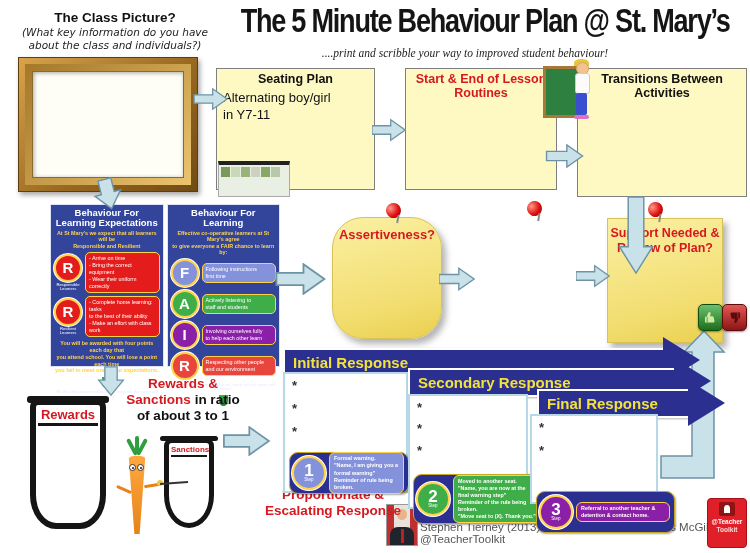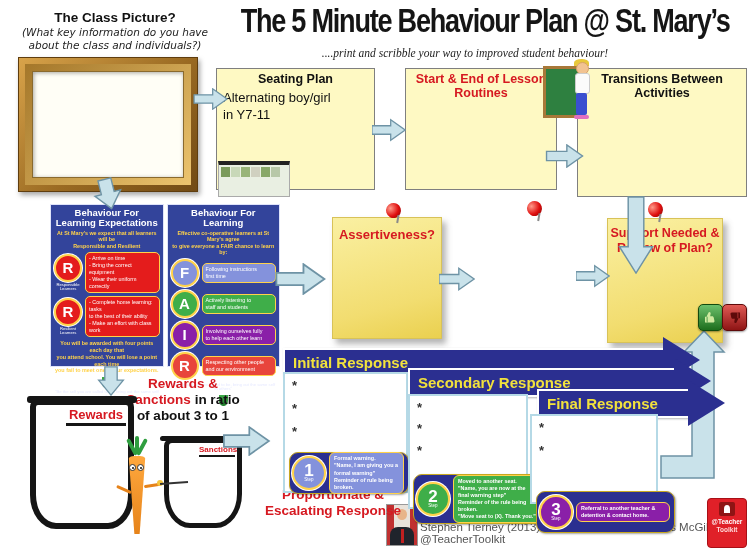--- a/index.html
+++ b/index.html
@@ -69,21 +69,21 @@
   .step{background:#2b2f90;border:1px solid #c8a820;border-radius:9px;display:flex;align-items:center;
         gap:3px;padding:2px 4px 2px 2px;box-shadow:1px 1px 2px rgba(0,0,0,.35);}
   .scircle{width:30px;height:30px;border-radius:50%;flex:none;display:flex;flex-direction:column;align-items:center;
            justify-content:center;color:#fff;border:2px solid #ffd24a;box-shadow:0 0 0 1px #fff;}
   .snum{font-size:17px;font-weight:bold;line-height:.85;}
   .sstep{font-size:4.5px;line-height:1;}
   .spill{flex:1;border:1px solid #ffd24a;border-radius:6px;color:#fff;font-size:5.4px;font-weight:bold;line-height:1.3;padding:2px 4px;}
 
   
   .rw-head{font-size:13.5px;font-weight:bold;line-height:1.2;}
-  .jar{background:#fff;border:6px solid #151515;border-radius:8px 8px 26px 26px / 8px 8px 34px 34px;padding-left:28px;}
+  .jar{background:#fff;border:6px solid #151515;border-radius:8px 8px 26px 26px / 8px 8px 34px 34px;}
   .jar .lip{position:absolute;top:-9px;left:-9px;right:-9px;height:7px;background:#151515;border-radius:3px;}
   .jar .jlab{margin:2px 2px 0;text-align:center;color:#d61921;font-weight:bold;border-bottom:3px solid #151515;padding-bottom:1px;}
 
   
   .frond{position:absolute;width:4px;height:18px;background:#2f9e3f;border-radius:2px;}
   .cbody{position:absolute;left:18px;top:20px;width:22px;height:78px;background:linear-gradient(#ffa83e,#e6831a);
          clip-path:polygon(12% 0,88% 0,62% 100%,38% 100%);border-radius:8px;}
   .ceye{position:absolute;width:5px;height:5px;background:#fff;border-radius:50%;border:1px solid #333;}
   .ceye::after{content:"";position:absolute;width:2px;height:2px;background:#111;border-radius:50%;left:1.5px;top:1.5px;}
   .carm{position:absolute;width:16px;height:3px;background:#e6831a;border-radius:2px;}
@@ -290,21 +290,21 @@
             <div class="lbadge c-orng">R</div>
           </div>
         <div class="pill c-orng pre">Respecting other people
 and our environment</div>
       </div>
       <div class="p-small" style="margin-top:3px;">"Be the self you are called to be, bring out the same self in others"</div>
       <div class="crest"></div>
     </div>
   </div>
 
-  <div class="abs sticky" style="left:332px;top:217px;width:108px;height:120px;">
+  <div class="abs sticky" style="left:332px;top:217px;width:108px;height:120px;border-radius:31px;">
     <div class="lab red">Assertiveness?</div>
   </div>
   <div class="abs sticky" style="left:607px;top:218px;width:114px;height:123px;">
     <div class="lab red pre" style="font-size:12.5px;top:7px;">Support Needed &amp;
 Review of Plan?</div>
   </div>
   <div class="abs pin" style="left:386px;top:203px;transform:rotate(-18deg);"></div>
   <div class="abs pin" style="left:527px;top:201px;transform:rotate(-18deg);"></div>
   <div class="abs pin" style="left:648px;top:202px;transform:rotate(-18deg);"></div>
 

